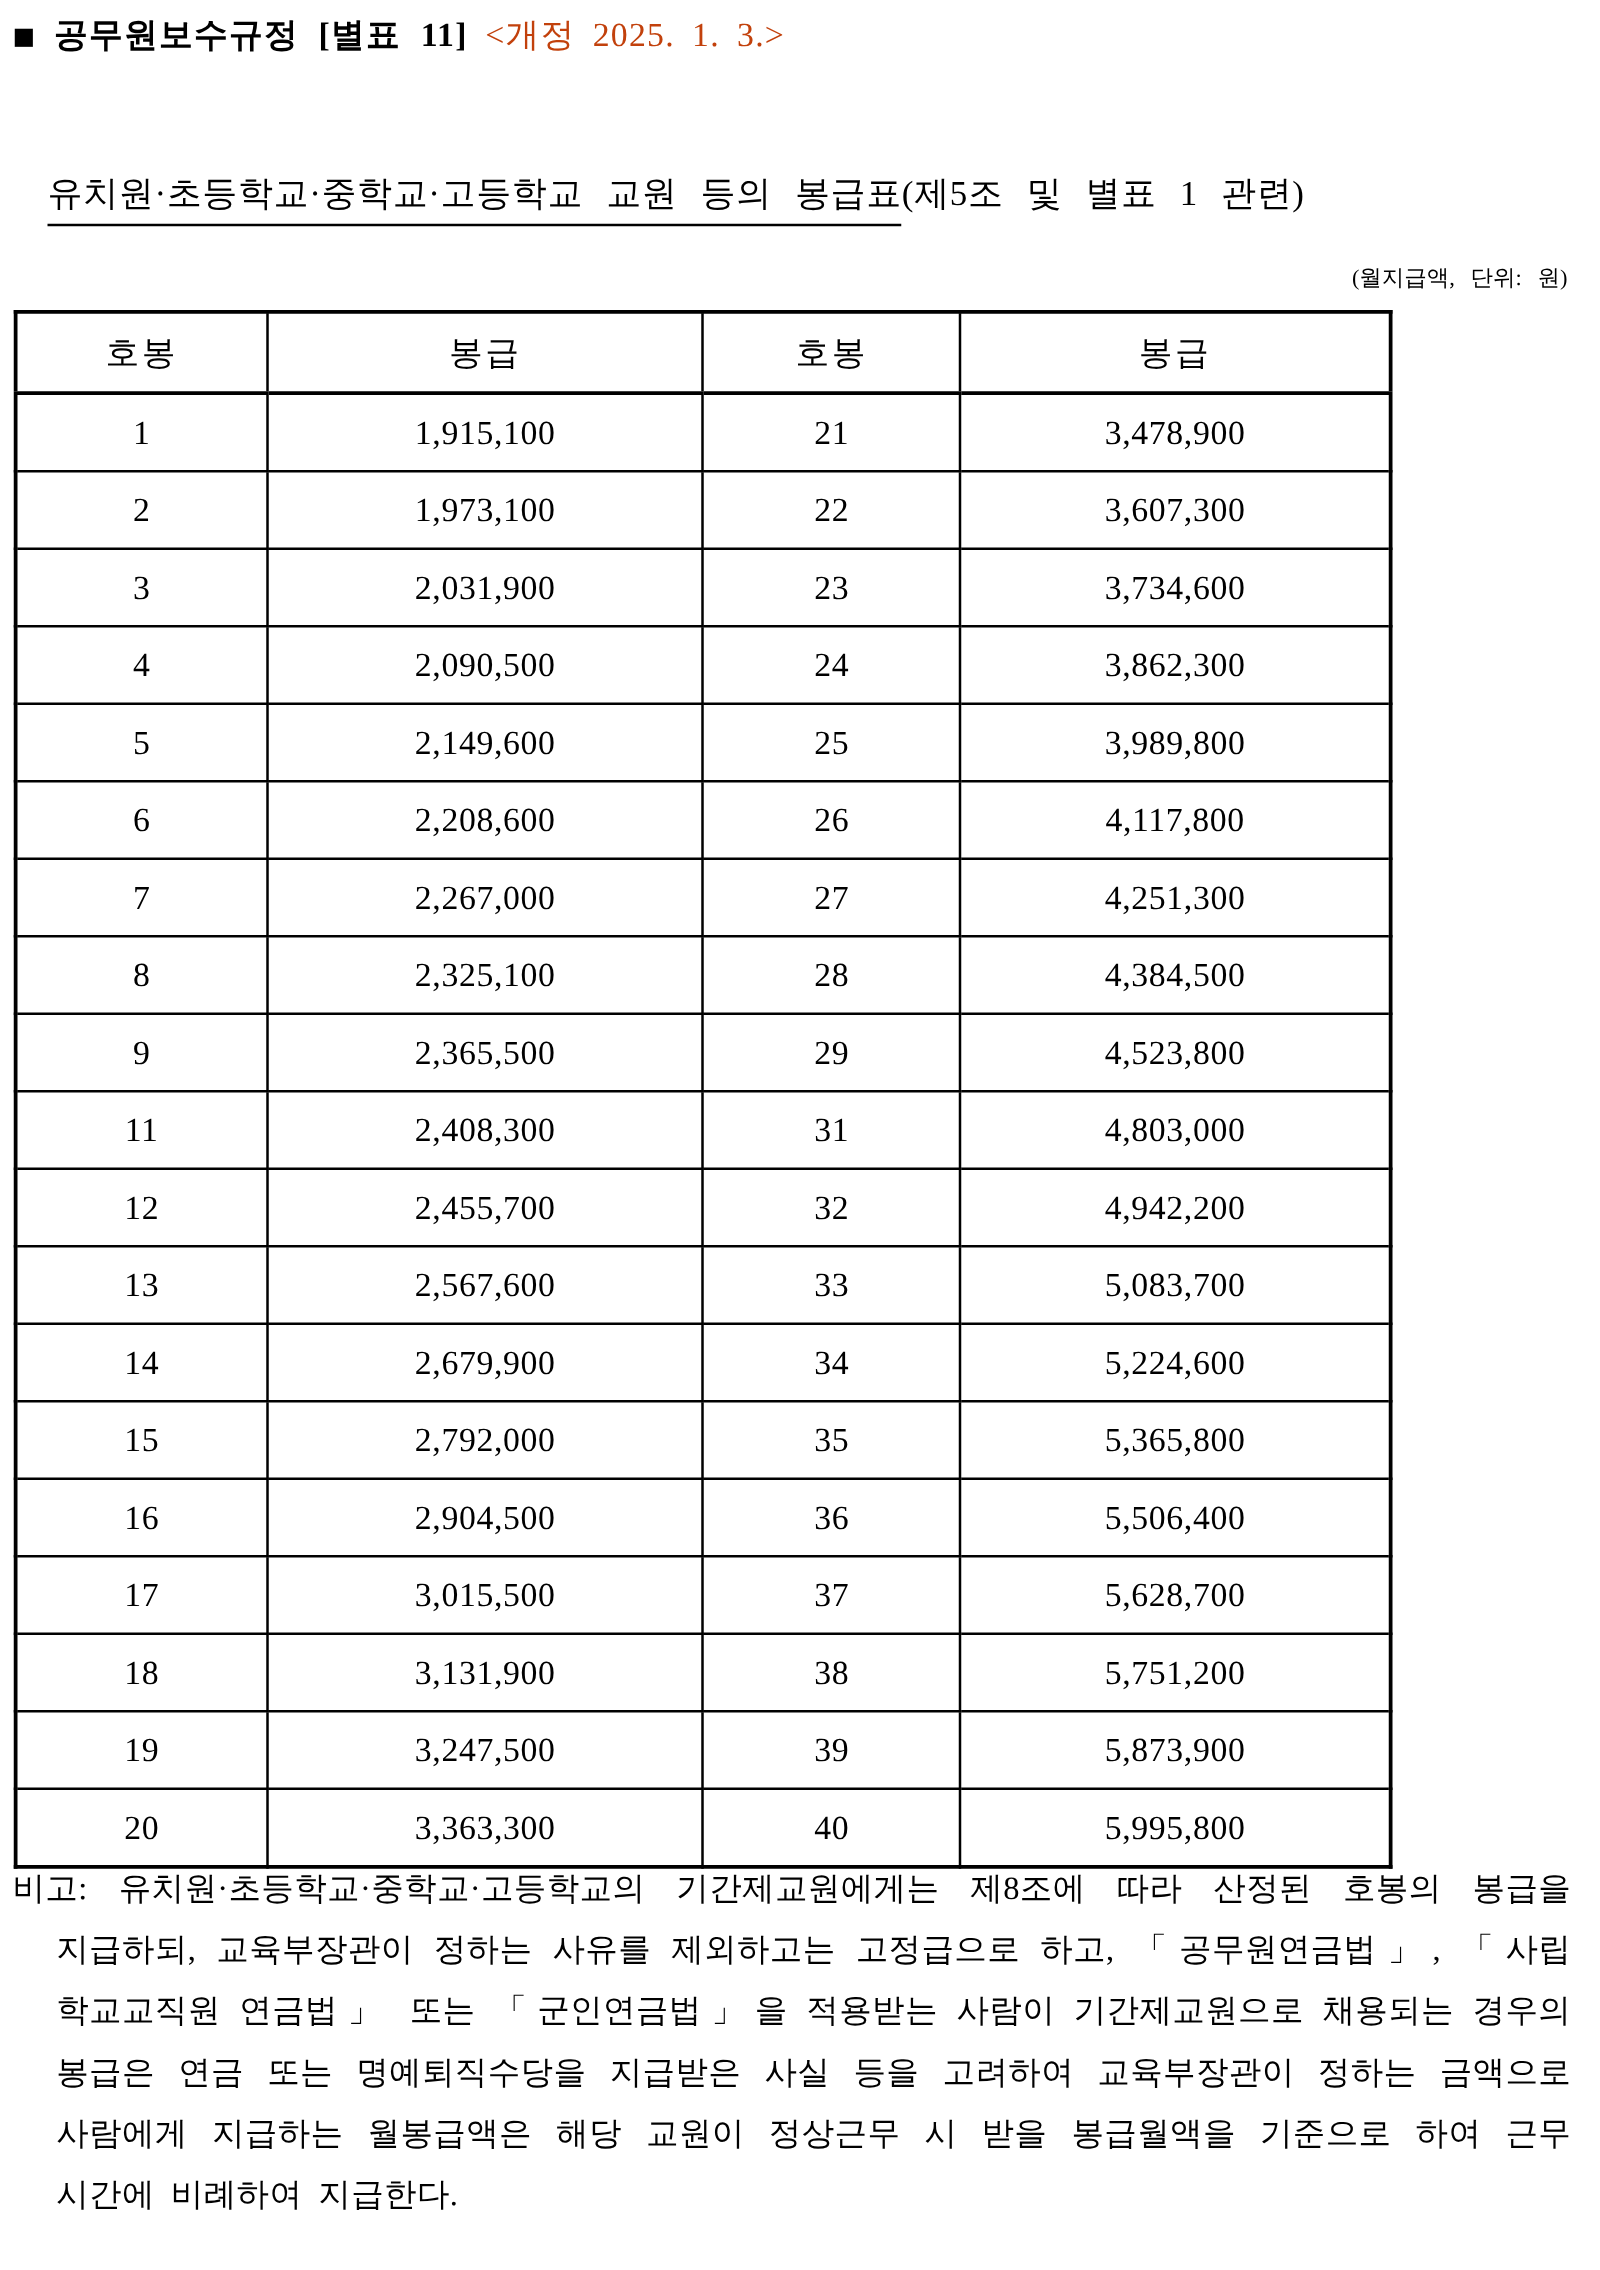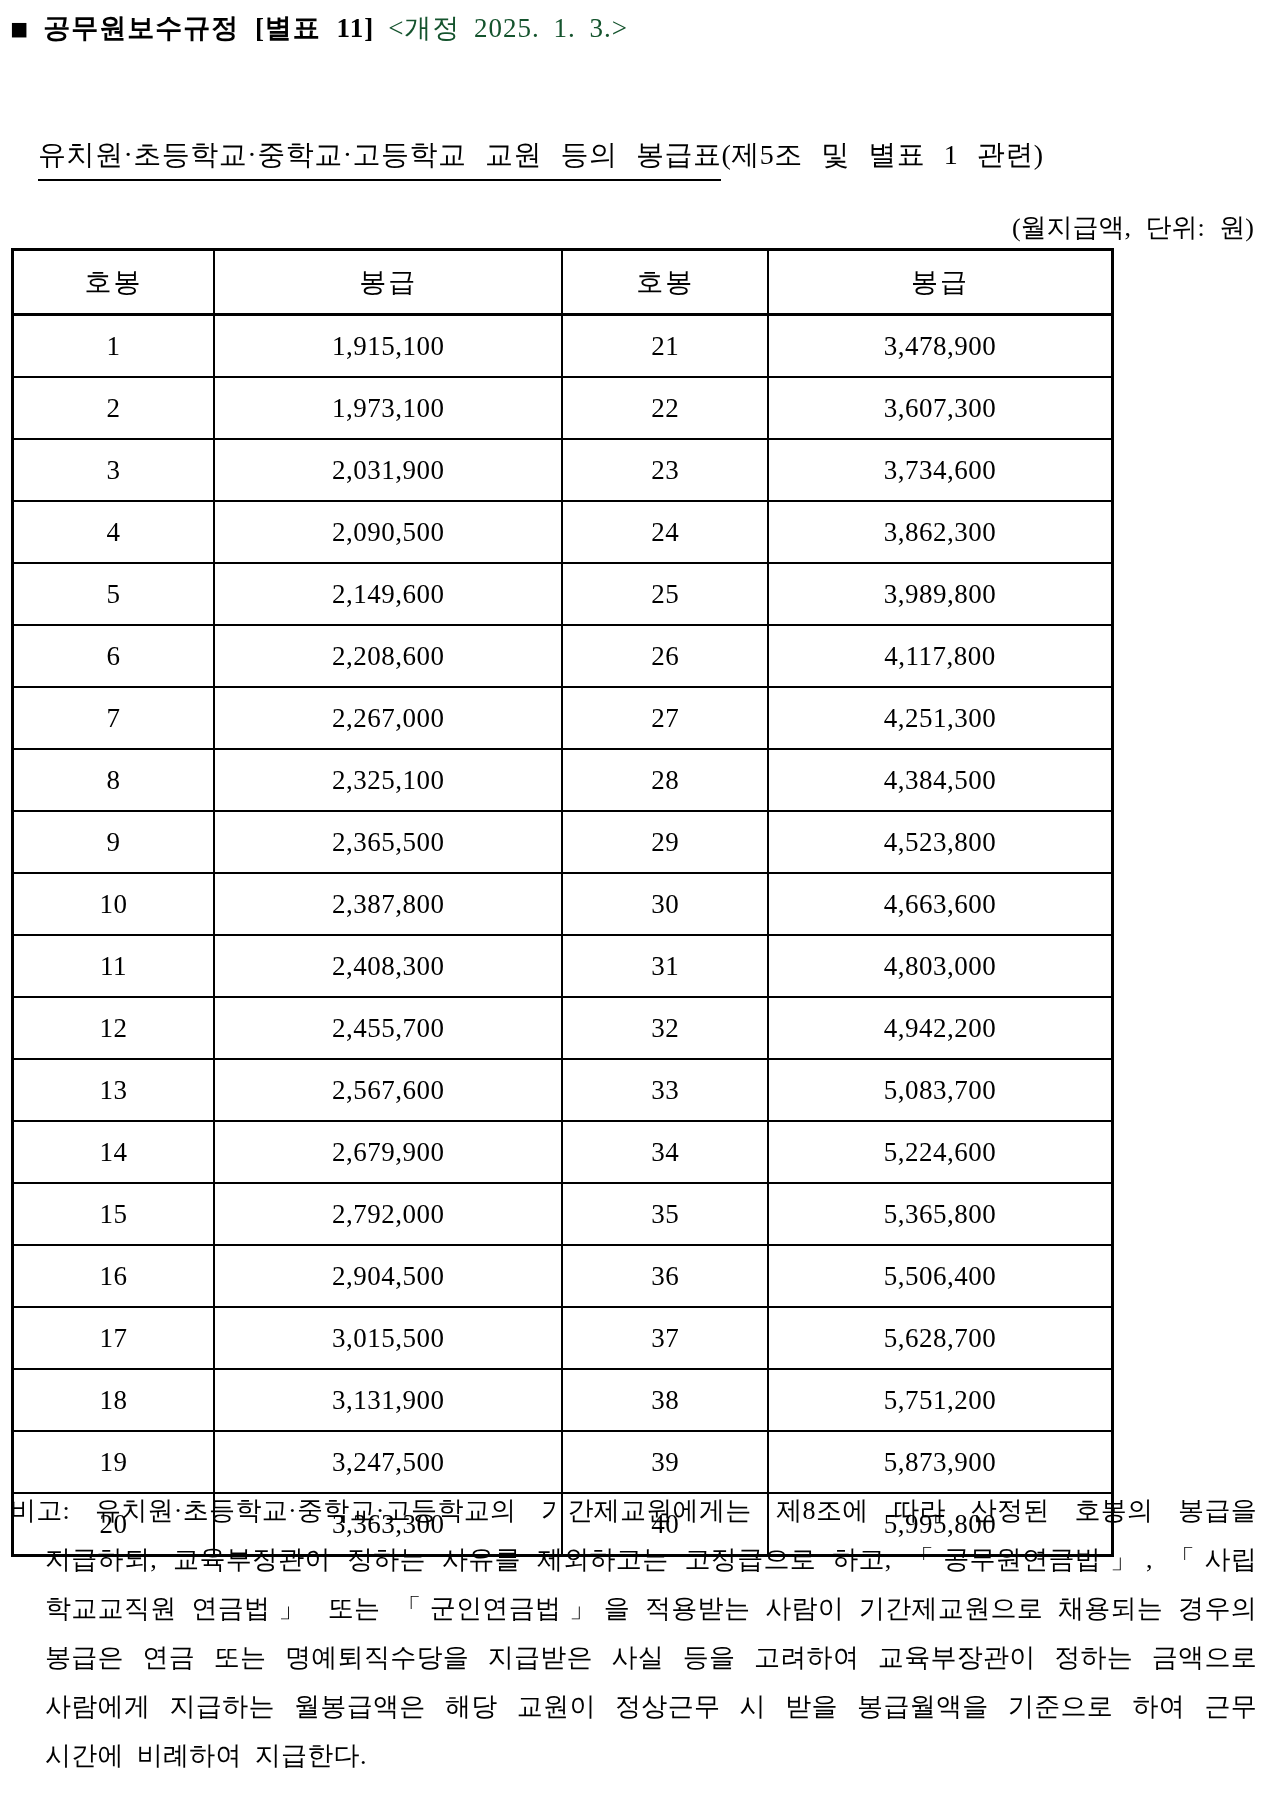--- a/index.html
+++ b/index.html
@@ -24,21 +24,21 @@
     font-size:30px;
     margin-right:14px;
     vertical-align:-2px;
   }
   .reg-line .reg-title{
     word-spacing:8px;
     margin-right:14px;
     font-weight:bold;
   }
   .reg-line .revision{
-    color:#14532d;
+    color:#c2410c;
     word-spacing:6px;
   }
   
   .doc-title{
     position:absolute;
     left:38px; top:136px;
     font-size:28px;
     white-space:nowrap;
     word-spacing:11px;
     letter-spacing:0.5px;
@@ -46,21 +46,21 @@
   }
   .doc-title .underlined{
     display:inline-block;
     border-bottom:2px solid #000;
     padding-bottom:5px;
   }
   
   .unit-note{
     position:absolute;
     right:26px; top:210px;
-    font-size:26px;
+    font-size:18px;
     word-spacing:8px;
     white-space:nowrap;
   }
   
   table.salary{
     position:absolute;
     left:11px; top:248px;
     width:1103px;
     border-collapse:collapse;
     table-layout:fixed;
@@ -183,26 +183,20 @@
         <td>28</td>
         <td>4,384,500</td>
       </tr>
       <tr>
         <td>9</td>
         <td>2,365,500</td>
         <td>29</td>
         <td>4,523,800</td>
       </tr>
       <tr>
-        <td>10</td>
-        <td>2,387,800</td>
-        <td>30</td>
-        <td>4,663,600</td>
-      </tr>
-      <tr>
         <td>11</td>
         <td>2,408,300</td>
         <td>31</td>
         <td>4,803,000</td>
       </tr>
       <tr>
         <td>12</td>
         <td>2,455,700</td>
         <td>32</td>
         <td>4,942,200</td>

